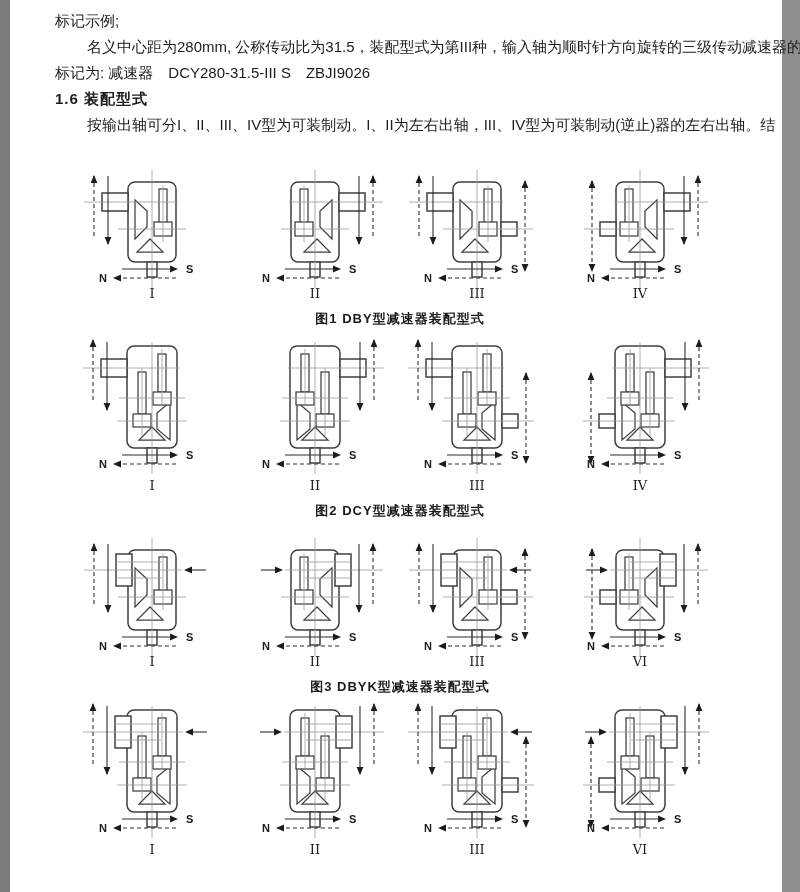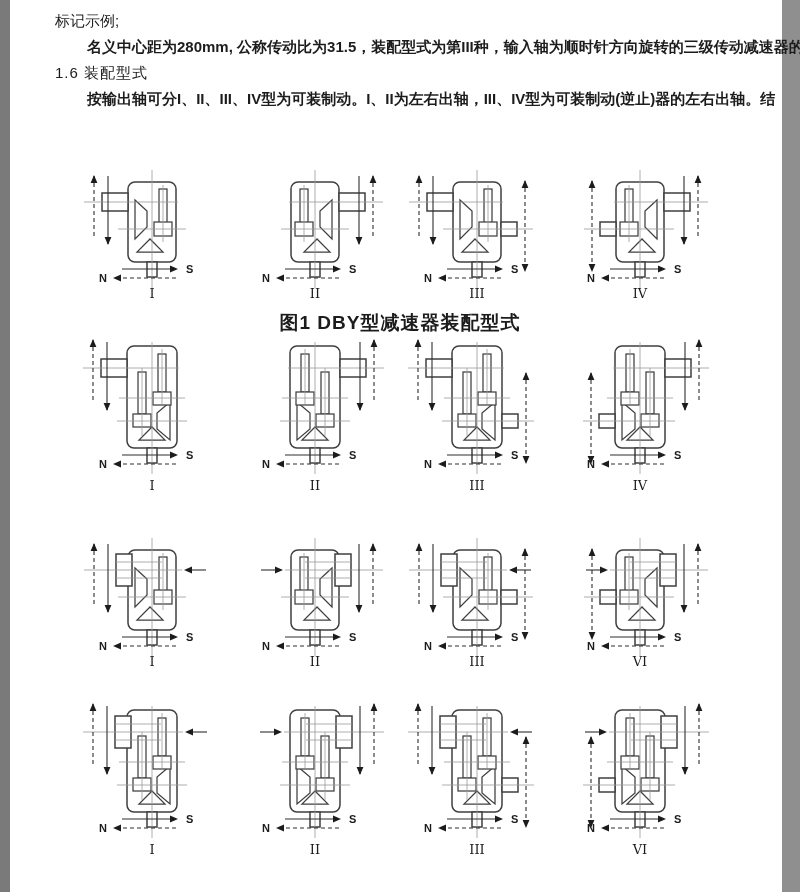--- a/index.html
+++ b/index.html
@@ -4,27 +4,27 @@
 <style>
   html,body{margin:0;padding:0;}
   body{width:800px;height:892px;background:#ffffff;overflow:hidden;
        font-family:"Liberation Sans", sans-serif;}
   .page{position:relative;width:716px;height:892px;background:#ffffff;}
   .gutter-l{position:absolute;left:0;top:0;width:10px;height:892px;background:#7a7a7a;}
   .gutter-r{position:absolute;left:782px;top:0;width:18px;height:892px;background:#8f8f8f;}
   .textblock{position:absolute;left:55px;top:8px;width:715px;color:#1c1c1c;
              font-size:15px;line-height:26px;}
   .ln{margin:0;white-space:nowrap;}
-  .ind{text-indent:32px;font-weight:bold;}
-  .sec{font-weight:normal;letter-spacing:1px;}
+  .ind{text-indent:32px;}
+  .sec{font-weight:bold;letter-spacing:1px;}
   .figure{position:absolute;left:0;width:800px;}
   .diagrams{display:flex;justify-content:space-between;padding:0 80px 0 72px;height:136px;}
   .figure.tall .diagrams{height:156px;}
   .cell{width:160px;}
-  .caption{width:800px;text-align:center;font-size:19px;font-weight:bold;
+  .caption{width:800px;text-align:center;font-size:13px;font-weight:bold;
            color:#1c1c1c;margin-top:8px;letter-spacing:1px;}
   
   .hs{fill:#ffffff;stroke:#3f3f3f;stroke-width:1.5;}
   .hs2{fill:#ffffff;stroke:#3f3f3f;stroke-width:1.25;}
   .cl{stroke:#9a9a9a;stroke-width:0.8;fill:none;}
   .sl{stroke:#2e2e2e;stroke-width:1.1;fill:none;}
   .dl{stroke:#2e2e2e;stroke-width:1.1;fill:none;stroke-dasharray:4 3;}
   .ah{fill:#1c1c1c;stroke:none;}
   .nsl{font-family:"Liberation Sans",sans-serif;font-size:11px;font-weight:bold;fill:#1c1c1c;}
   .rl{font-family:"DejaVu Serif",serif;font-size:13px;fill:#1c1c1c;text-anchor:middle;}
@@ -32,20 +32,21 @@
 </head>
 <body>
 
 <div class="page">
   <div class="gutter-l"></div>
   <div class="gutter-r"></div>
 
   <div class="textblock">
     <p class="ln">标记示例;</p>
     <p class="ln ind">名义中心距为280mm, 公称传动比为31.5，装配型式为第III种，输入轴为顺时针方向旋转的三级传动减速器的</p>
+    <p class="ln">标记为: 减速器　DCY280-31.5-III S　ZBJI9026</p>
     <p class="ln sec">1.6 装配型式</p>
     <p class="ln ind">按输出轴可分I、II、III、IV型为可装制动。I、II为左右出轴，III、IV型为可装制动(逆止)器的左右出轴。结</p>
   </div>
 
   <div class="figure" style="top:166px">
     <div class="diagrams">
         <div class="cell"><svg width="160" height="136" viewBox="0 0 160 136">
             <g>
               <rect x="56" y="16" width="48" height="80" rx="7" class="hs"></rect>
               <rect x="30" y="27" width="26" height="18" class="hs"></rect>
@@ -285,20 +286,21 @@
             <line x1="80" y1="4" x2="80" y2="136" class="cl"></line>
             <line x1="50" y1="117" x2="100" y2="117" class="sl"></line>
             <polygon points="98,113.6 98,120.4 106,117" class="ah"></polygon>
             <text x="114" y="121" class="nsl">S</text>
             <line x1="44" y1="126" x2="106" y2="126" class="dl"></line>
             <polygon points="49,122.6 49,129.4 41,126" class="ah"></polygon>
             <text x="27" y="130" class="nsl">N</text>
             <text x="80" y="152" class="rl">IV</text>
           </svg></div>
       </div>
+    <div class="caption">图2 DCY型减速器装配型式</div>
   </div>
 
   <div class="figure" style="top:534px">
     <div class="diagrams">
         <div class="cell"><svg width="160" height="136" viewBox="0 0 160 136">
             <g>
               <rect x="56" y="16" width="48" height="80" rx="7" class="hs"></rect>
               <rect x="44" y="20" width="16" height="32" class="hs"></rect>
               <polygon points="63,34 75,45 75,61 63,73" class="hs2"></polygon>
               <rect x="87" y="23" width="8" height="34" class="hs2"></rect>
@@ -418,20 +420,21 @@
             <line x1="80" y1="4" x2="80" y2="122" class="cl"></line>
             <line x1="50" y1="103" x2="100" y2="103" class="sl"></line>
             <polygon points="98,99.6 98,106.4 106,103" class="ah"></polygon>
             <text x="114" y="107" class="nsl">S</text>
             <line x1="44" y1="112" x2="106" y2="112" class="dl"></line>
             <polygon points="49,108.6 49,115.4 41,112" class="ah"></polygon>
             <text x="27" y="116" class="nsl">N</text>
             <text x="80" y="132" class="rl">VI</text>
           </svg></div>
       </div>
+    <div class="caption">图3 DBYK型减速器装配型式</div>
   </div>
 
   <div class="figure tall" style="top:702px">
     <div class="diagrams">
         <div class="cell"><svg width="160" height="156" viewBox="0 0 160 156">
             <g>
               <rect x="55" y="8" width="50" height="102" rx="7" class="hs"></rect>
               <rect x="43" y="14" width="16" height="32" class="hs"></rect>
               <polygon points="98,64 85,75 85,91 98,102" class="hs2"></polygon>
               <rect x="86" y="16" width="8" height="38" class="hs2"></rect>

